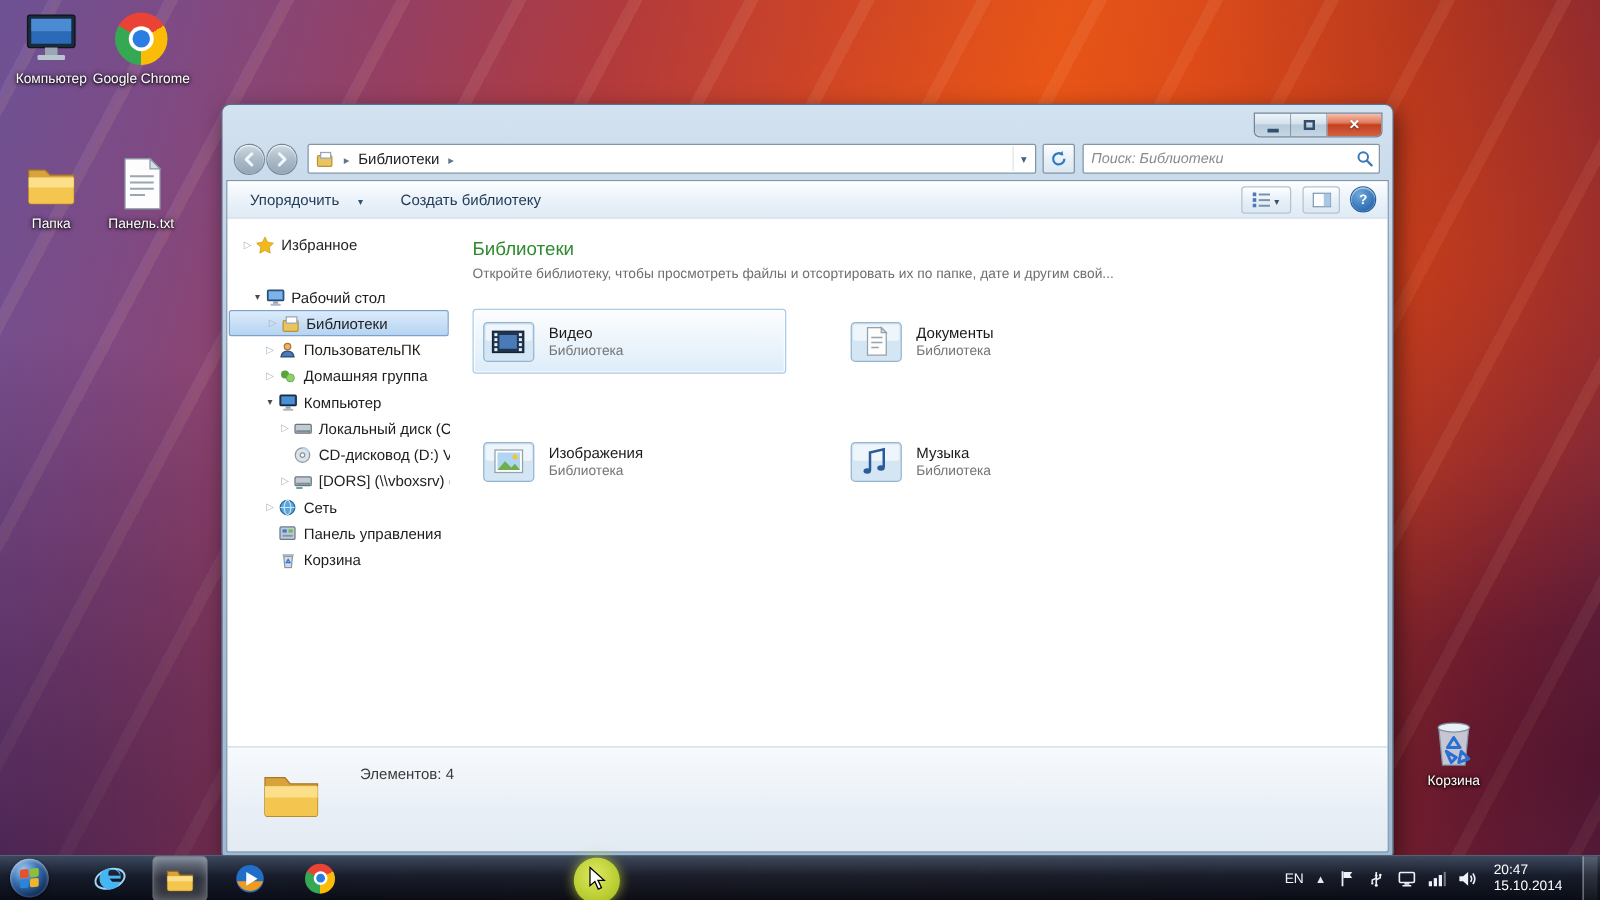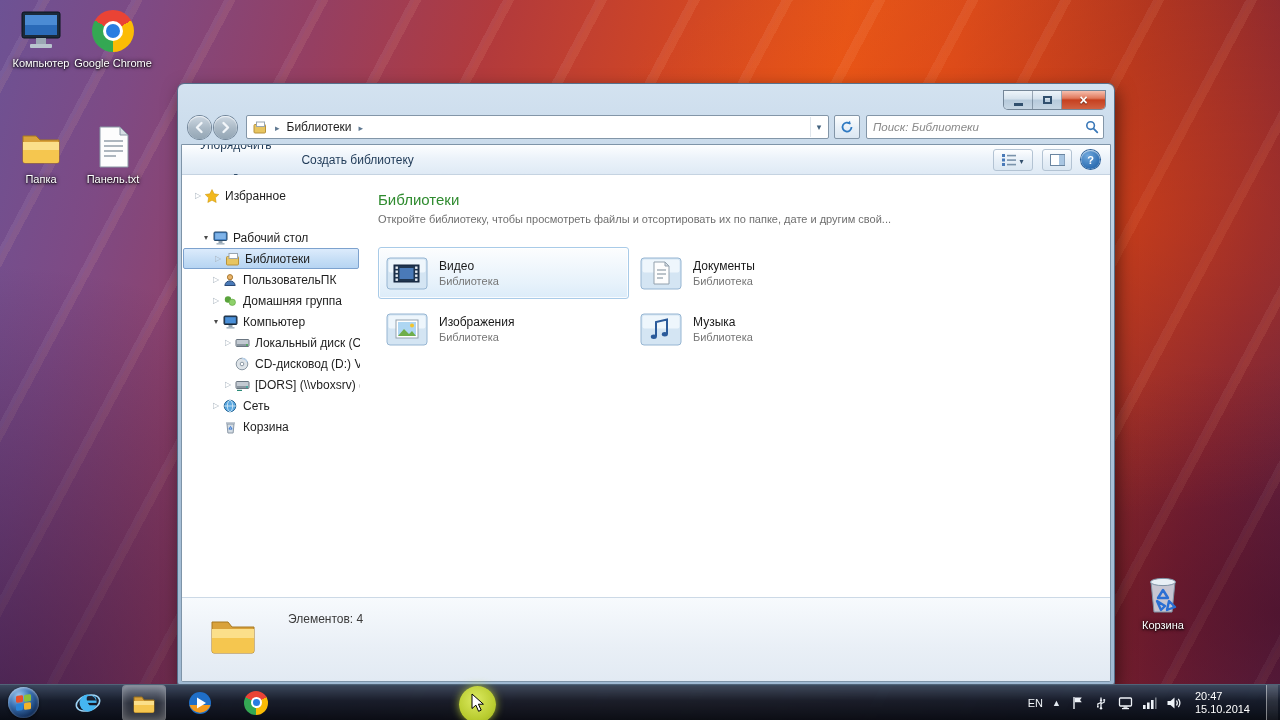--- a/index.html
+++ b/index.html
@@ -78,21 +78,21 @@
     font-family:"Liberation Sans", sans-serif; font-size:11.5px; color:#555; }
   .srch input::placeholder { color:#8a8a8a; font-style:italic; }
   .srch .mag { width:22px; display:flex; align-items:center; justify-content:center; }
 
   .client { position:absolute; left:3px; right:3px; top:60px; bottom:3px;
     background:#fff; border:1px solid #7e94a8; border-radius:0 0 2px 2px; overflow:hidden; }
 
   .tools { position:absolute; left:0; right:0; top:0; height:30px;
     background:linear-gradient(#fdfeff,#ecf3fa 45%,#dfeaf5); border-bottom:1px solid #c5d3e1;
     display:flex; align-items:center; padding:0 10px; font-size:12px; color:#1f3a57; }
-  .tbtn { padding:4px 8px; border-radius:3px; display:flex; align-items:center; gap:15px; white-space:nowrap; cursor:default;flex-direction:column; }
+  .tbtn { padding:4px 8px; border-radius:3px; display:flex; align-items:center; gap:15px; white-space:nowrap; cursor:default; }
   .caret::after { content:"▾"; font-size:8px; color:#33506d; }
   .tools-right { margin-left:auto; display:flex; align-items:center; gap:9px; }
   .mini-btn { height:22px; border:1px solid #b3c3d3; border-radius:3px;
     background:linear-gradient(#fdfeff,#e8f0f8 50%,#dbe7f2); display:flex; align-items:center; justify-content:center; gap:3px; padding:0 5px; }
   .help-btn { width:19px; height:19px; border-radius:50%; background:radial-gradient(circle at 35% 30%,#6fa8dd,#2f6fb3 70%);
     color:#fff; font-size:11px; font-weight:bold; display:flex; align-items:center; justify-content:center;
     box-shadow:inset 0 1px 1px rgba(255,255,255,.6),0 0 0 1px #2a5f98; }
   .help-btn::before { content:"?"; }
 
   .bodyrow { position:absolute; left:0; right:0; top:30px; bottom:84px; display:flex; }
@@ -104,21 +104,21 @@
   .exp-n::before { content:""; }
   .srow .si { width:16px; height:15px; flex:0 0 auto; margin-right:5px; display:flex; align-items:center; justify-content:center; }
   .ind0 { padding-left:10px; } .ind1 { padding-left:18px; } .ind2 { padding-left:28px; } .ind3 { padding-left:40px; }
   .srow.selected { margin:0 1px; border:1px solid #7da2ce; border-radius:2px;
     background:linear-gradient(#dcebfc,#c4ddf5 60%,#b6d4f2); }
   .spacer21 { height:21px; }
 
   .content { flex:1; padding:16px 0 0 18px; position:relative; background:#fff; }
   .ctitle { font-size:15px; color:#2f8b2f; font-weight:normal; }
   .csub { font-size:11px; color:#6f6f6f; margin-top:5px; }
-  .libgrid { margin-top:22px; display:grid; grid-template-columns:254px 254px; grid-auto-rows:56px; }
+  .libgrid { margin-top:22px; display:grid; grid-template-columns:254px 254px; grid-auto-rows:56px;gap:40px; }
   .litem { width:251px; height:52px; display:flex; align-items:center; gap:10px; padding:3px 6px;
     border:1px solid transparent; border-radius:3px; cursor:default; }
   .litem.selected { border-color:#a9cbe8; background:linear-gradient(#fcfdfe,#e7f2fb 70%,#dcecf9);
     box-shadow:inset 0 0 0 1px rgba(255,255,255,.8); }
   .litem .lic { width:44px; height:44px; flex:0 0 auto; }
   .lname { font-size:12px; color:#1a1a1a; }
   .ltype { font-size:11px; color:#757575; margin-top:2px; }
 
   .details { position:absolute; left:0; right:0; bottom:0; height:84px;
     background:linear-gradient(#f7fafd,#e9eff6 60%,#e2eaf3); border-top:1px solid #ccd9e6;
@@ -417,20 +417,32 @@
             <span class="si">
                 <svg width="14" height="14" viewBox="0 0 14 14">
                   <circle cx="7" cy="7" r="5.8" fill="#5aa7e0" stroke="#2a6a9a"></circle>
                   <ellipse cx="7" cy="7" rx="2.6" ry="5.8" fill="none" stroke="#cfe6f5" stroke-width=".9"></ellipse>
                   <line x1="1.2" y1="7" x2="12.8" y2="7" stroke="#cfe6f5" stroke-width=".9"></line>
                 </svg>
               </span>
             <span>Сеть</span>
           </div>
 
+          <div class="srow ind2">
+            <span class="exp exp-n"></span>
+            <span class="si">
+                <svg width="14" height="13" viewBox="0 0 14 13">
+                  <rect x="1" y="1.5" width="12" height="10" rx="1" fill="#bccbdc" stroke="#6a7a8e"></rect>
+                  <rect x="3" y="3.5" width="3.4" height="2.6" fill="#4a7ab8"></rect>
+                  <rect x="7.8" y="3.5" width="3.4" height="2.6" fill="#7ab84a"></rect>
+                  <rect x="3" y="7.8" width="8.2" height="1.6" fill="#8696a6"></rect>
+                </svg>
+              </span>
+            <span>Панель управления</span>
+          </div>
 
           <div class="srow ind2">
             <span class="exp exp-n"></span>
             <span class="si">
                 <svg width="13" height="14" viewBox="0 0 13 14">
                   <path d="M3 4h7l-.9 9H3.9z" fill="#d3dce4" stroke="#8a97a5"></path>
                   <rect x="2" y="2.3" width="9" height="1.6" fill="#aab6c2"></rect>
                   <path d="M6.5 6.5l1.6 2.6H4.9z" fill="none" stroke="#2a6fd4" stroke-width=".9"></path>
                 </svg>
               </span>

